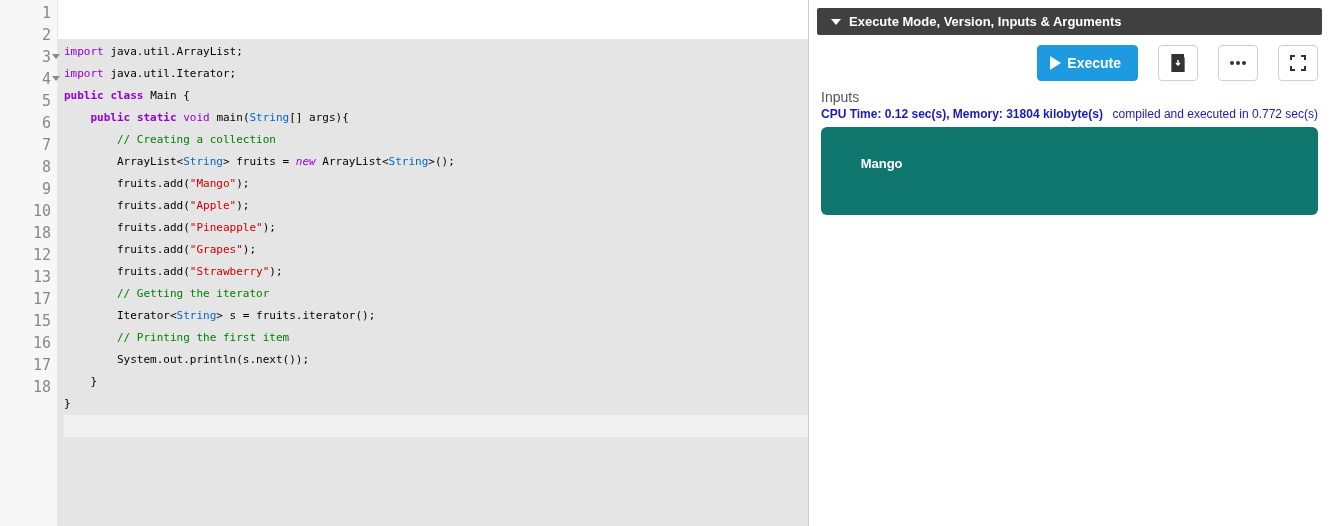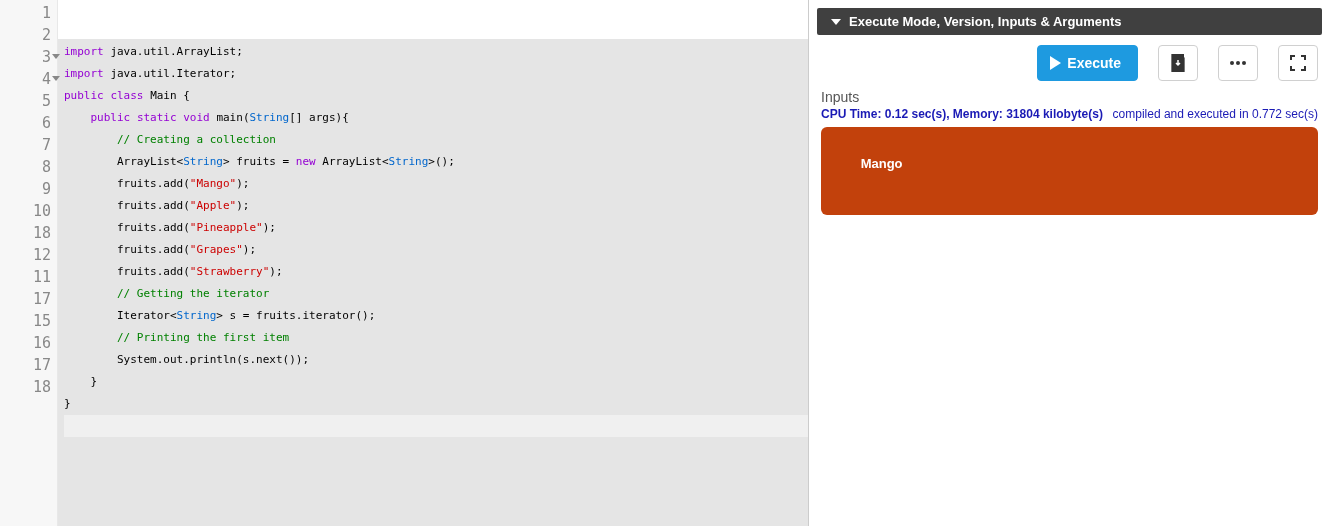--- a/index.html
+++ b/index.html
@@ -48,30 +48,30 @@
     line-height: 22px;
     white-space: pre;
     font-family: Consolas, monospace;
     color: #000;
     overflow: hidden;
     background: #e5e5e5;
     margin-top: 39px;
   }
   .code .line.current { background: #f0f0f0; }
   .kw-import { color: #9400d3; }
-  .kw-purple { color: #9400d3; font-weight: normal; }
+  .kw-purple { color: #9400d3; font-weight: bold; }
   .pkg { color: #000; }
   .classname { color: #000; }
   .type { color: #0066cc; }
   .cmt { color: #008000; }
   .str { color: #cc0000; }
   .pn { color: #000; }
   .ident { color: #000; }
   .fn { color: #000; }
-  .kw-new { color: #9400d3; }
+  .kw-new { color: #9400d3; font-style: italic; }
   .t-void { color: #9400d3; }
 
   .right-pane {
     flex: 1;
     background: #fff;
     padding: 0;
     display: flex;
     flex-direction: column;
   }
   .exec-header {
@@ -140,21 +140,21 @@
   }
   .stats-row {
     display: flex;
     justify-content: space-between;
     font-size: 12px;
     margin-bottom: 6px;
   }
   .stats-left { color: #1a1ab5; font-weight: bold; }
   .stats-right { color: #1a1ab5; font-weight: normal; }
   .console {
-    background: #c2410c;
+    background: #0f766e;
     color: #fff;
     border-radius: 6px;
     min-height: 88px;
     padding: 14px 18px;
     font-family: Arial, sans-serif;
     font-size: 13px;
     font-weight: bold;
     white-space: pre-wrap;
   }
 </style>
@@ -168,21 +168,21 @@
       <div class="ln fold">3</div>
       <div class="ln fold">4</div>
       <div class="ln">5</div>
       <div class="ln">6</div>
       <div class="ln">7</div>
       <div class="ln">8</div>
       <div class="ln">9</div>
       <div class="ln">10</div>
       <div class="ln">18</div>
       <div class="ln">12</div>
-      <div class="ln">11</div>
+      <div class="ln">13</div>
       <div class="ln">17</div>
       <div class="ln">15</div>
       <div class="ln">16</div>
       <div class="ln">17</div>
       <div class="ln">18</div>
     </div>
   <div class="code"><div class="line"><span class="kw-import">import</span><span class="pn"> </span><span class="pkg">java.util.ArrayList</span><span class="pn">;</span></div><div class="line"><span class="kw-import">import</span><span class="pn"> </span><span class="pkg">java.util.Iterator</span><span class="pn">;</span></div><div class="line"><span class="kw-purple">public</span><span class="pn"> </span><span class="kw-purple">class</span><span class="pn"> </span><span class="classname">Main</span><span class="pn"> {</span></div><div class="line"><span class="pn">    </span><span class="kw-purple">public</span><span class="pn"> </span><span class="kw-purple">static</span><span class="pn"> </span><span class="t-void">void</span><span class="pn"> </span><span class="fn">main</span><span class="pn">(</span><span class="type">String</span><span class="pn">[] args){</span></div><div class="line"><span class="pn">        </span><span class="cmt">// Creating a collection</span></div><div class="line"><span class="pn">        </span><span class="ident">ArrayList</span><span class="pn">&lt;</span><span class="type">String</span><span class="pn">&gt; fruits = </span><span class="kw-new">new</span><span class="pn"> </span><span class="ident">ArrayList</span><span class="pn">&lt;</span><span class="type">String</span><span class="pn">&gt;();</span></div><div class="line"><span class="pn">        fruits.add(</span><span class="str">"Mango"</span><span class="pn">);</span></div><div class="line"><span class="pn">        fruits.add(</span><span class="str">"Apple"</span><span class="pn">);</span></div><div class="line"><span class="pn">        fruits.add(</span><span class="str">"Pineapple"</span><span class="pn">);</span></div><div class="line"><span class="pn">        fruits.add(</span><span class="str">"Grapes"</span><span class="pn">);</span></div><div class="line"><span class="pn">        fruits.add(</span><span class="str">"Strawberry"</span><span class="pn">);</span></div><div class="line"><span class="pn">        </span><span class="cmt">// Getting the iterator</span></div><div class="line"><span class="pn">        </span><span class="ident">Iterator</span><span class="pn">&lt;</span><span class="type">String</span><span class="pn">&gt; s = fruits.iterator();</span></div><div class="line"><span class="pn">        </span><span class="cmt">// Printing the first item</span></div><div class="line"><span class="pn">        </span><span class="ident">System</span><span class="pn">.out.println(s.next());</span></div><div class="line"><span class="pn">    }</span></div><div class="line"><span class="pn">}</span></div><div class="line current">&nbsp;</div></div>
 </div>
 
 <div class="right-pane">

